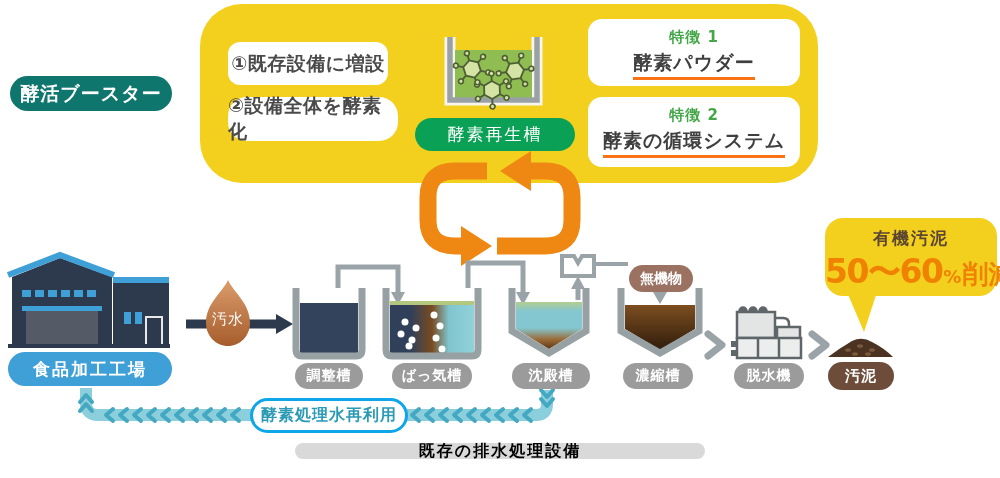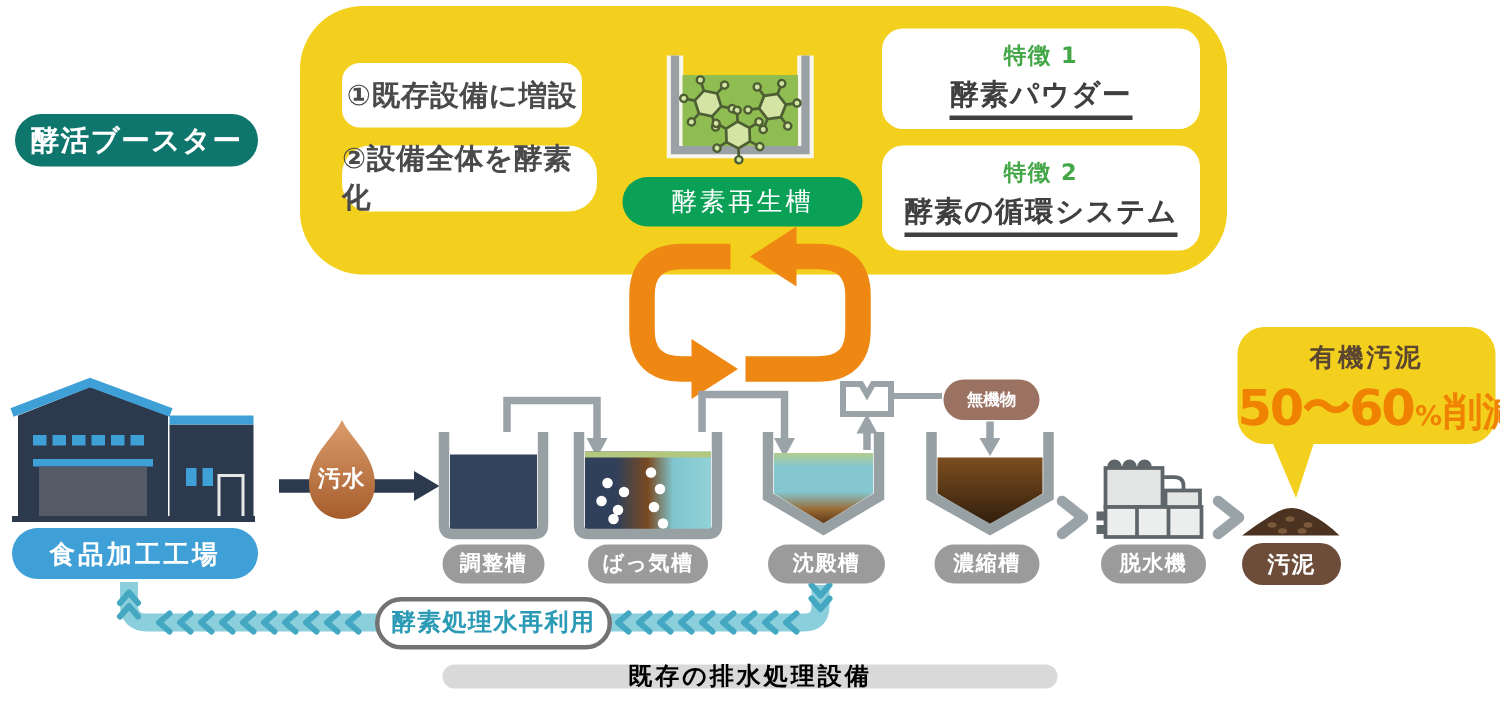--- a/index.html
+++ b/index.html
@@ -12,47 +12,47 @@
   .panel{left:200px;top:4px;width:618px;height:179px;background:#f4d01e;border-radius:42px;z-index:2;}
   .pointbox{position:absolute;background:#fff;border-radius:12px;display:flex;align-items:center;justify-content:center;
     font-size:19px;font-weight:bold;color:#4a4a4a;letter-spacing:.5px;}
   .p1{left:28px;top:38px;width:160px;height:43px;}
   .p2{left:28px;top:93px;width:170px;height:44px;border-radius:19px;}
   .feature{position:absolute;left:388px;width:212px;background:#fff;border-radius:14px;text-align:center;}
   .f1{top:15px;height:67px;}
   .f2{top:93px;height:70px;}
   .ftitle{margin-top:9px;font-size:15px;font-weight:bold;color:#43a647;letter-spacing:1px;}
   .fname{display:inline-block;margin-top:3px;font-size:19px;font-weight:bold;color:#3f3f3f;
-    border-bottom:3px solid #404040;padding-bottom:1px;letter-spacing:1px;}
+    border-bottom:3px solid #f97316;padding-bottom:1px;letter-spacing:1px;}
   .enzpill{position:absolute;left:215px;top:114px;width:160px;height:33px;background:#0aa157;border-radius:17px;
     color:#fff;font-size:17px;font-weight:normal;display:flex;align-items:center;justify-content:center;letter-spacing:2px;}
   
   .pill{display:flex;align-items:center;justify-content:center;border-radius:999px;color:#fff;font-weight:bold;z-index:10;}
   .booster{left:10px;top:76px;width:162px;height:35px;background:#0f766e;font-size:19px;letter-spacing:1px;}
   .factory-label{left:8px;top:352px;width:164px;height:34px;background:#3f9fd7;font-size:17px;letter-spacing:2px;}
   .sewage-label{left:204px;top:309px;width:48px;height:20px;color:#fff;font-size:15px;letter-spacing:1px;z-index:10;
-    display:flex;align-items:center;justify-content:center;font-weight:bold;}
+    display:flex;align-items:center;justify-content:center;font-weight:normal;}
   .stage{background:#9b9b9b;font-size:14px;letter-spacing:1px;height:26px;}
   .s0{left:295px;top:363px;width:68px;}
   .s1{left:392px;top:363px;width:80px;}
   .s2{left:512px;top:363px;width:78px;}
   .s3{left:623px;top:363px;width:70px;}
   .s4{left:734px;top:363px;width:70px;}
   .s5{left:828px;top:362px;width:66px;height:28px;background:#6d4c39;font-size:15px;}
-  .inorganic{left:629px;top:253px;width:64px;height:27px;background:#9b7261;font-size:11px;}
+  .inorganic{left:629px;top:265px;width:64px;height:27px;background:#9b7261;font-size:14px;}
   
   .bubble{left:825px;top:218px;width:172px;height:78px;background:#f4d01e;border-radius:18px;z-index:10;
     text-align:center;}
   .b1{margin-top:9px;font-size:17px;font-weight:bold;color:#5b4632;letter-spacing:2px;}
   .b2{margin-top:0;white-space:nowrap;color:#ef8200;font-weight:bold;position:relative;}
   .b2 .val{font-size:33px;letter-spacing:-1.5px;}
   .b2 .pct{font-size:18px;margin-left:1px;}
   .b2 .suf{font-size:26px;margin-left:1px;}
   
-  .reuse{left:250px;top:398px;width:158px;height:35px;background:#fff;border:3px solid #737373;border-radius:19px;
+  .reuse{left:250px;top:398px;width:158px;height:35px;background:#fff;border:3px solid #0ea5e9;border-radius:19px;
     color:#2b9ab5;font-size:16px;font-weight:bold;display:flex;align-items:center;justify-content:center;
     z-index:10;box-sizing:border-box;letter-spacing:1px;}
   .existing{left:295px;top:443px;width:410px;height:16px;background:#d9d9d9;border-radius:17px;color:#000000;
     font-size:16px;font-weight:bold;display:flex;align-items:center;justify-content:center;z-index:10;letter-spacing:2px;}
   .footnote{left:820px;top:458px;width:178px;text-align:right;font-size:13px;font-weight:bold;color:#3e2b1c;z-index:10;}
   svg.art{position:absolute;left:0;top:0;z-index:5;pointer-events:none;}
 </style>
 </head>
 <body>
 

